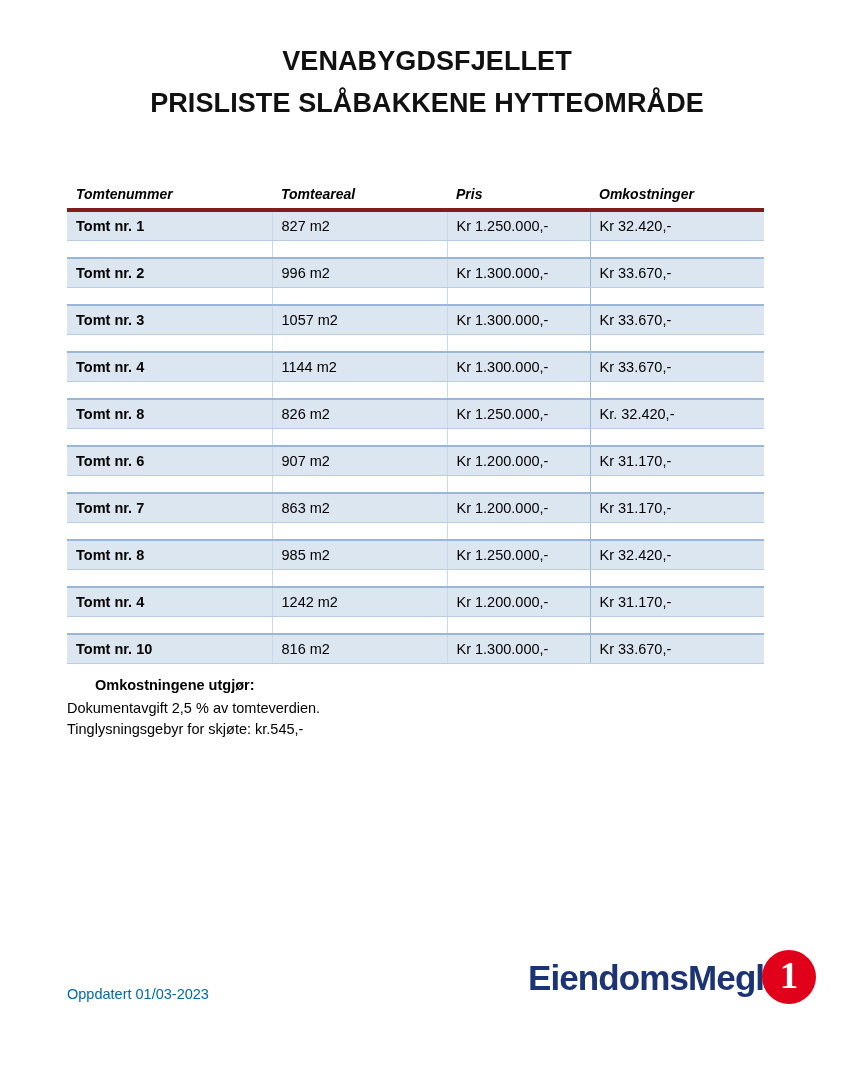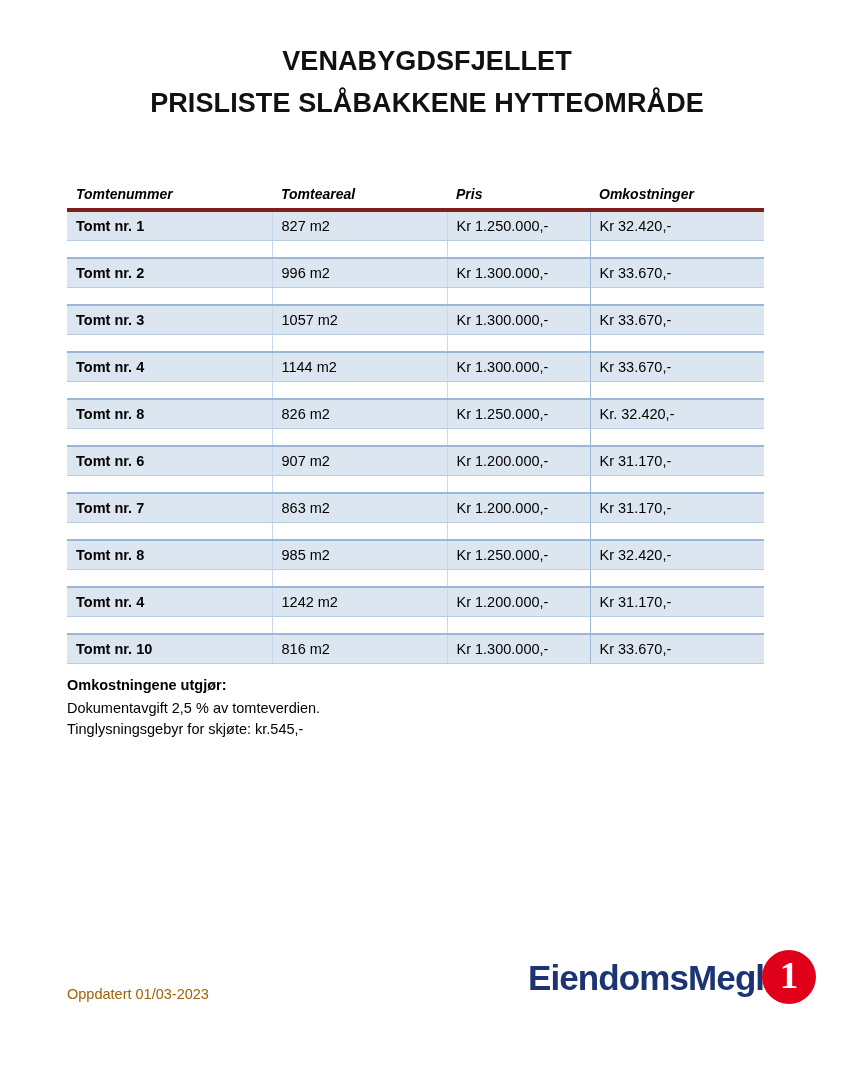--- a/index.html
+++ b/index.html
@@ -103,30 +103,31 @@
     top: 675px;
     width: 520px;
     font-size: 14.5px;
     line-height: 21.5px;
     color: #000000;
   }
   .notes .nhead {
     font-weight: bold;
     display: block;
     margin-bottom: 1px;
+    margin-left: 28px;
   }
   .notes .nline { display: block; }
 
   
   .updated {
     position: absolute;
     left: 67px;
     top: 986px;
     font-size: 14.5px;
-    color: #a16207;
+    color: #0369a1;
   }
 
   .logo {
     position: absolute;
     left: 528px;
     top: 950px;
     width: 290px;
     height: 62px;
   }
   .logo-text {

